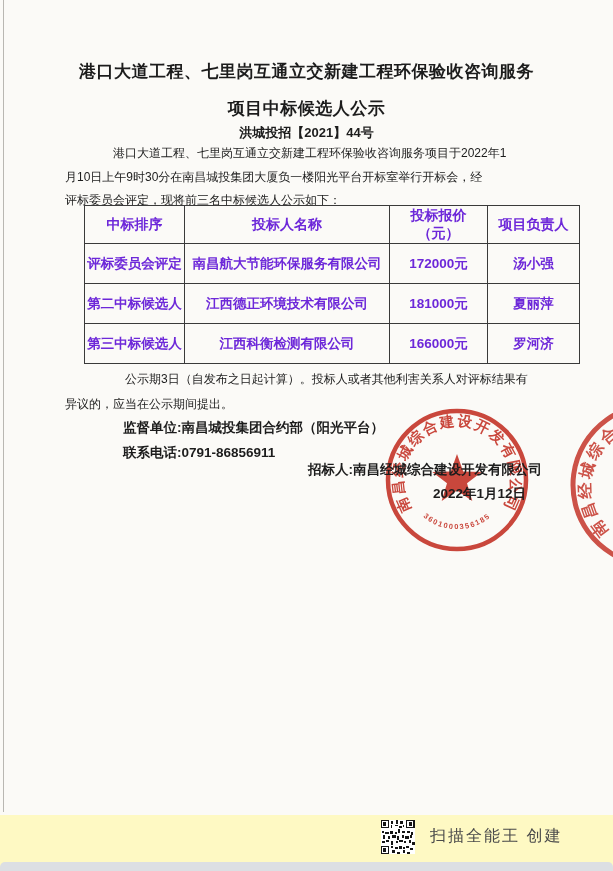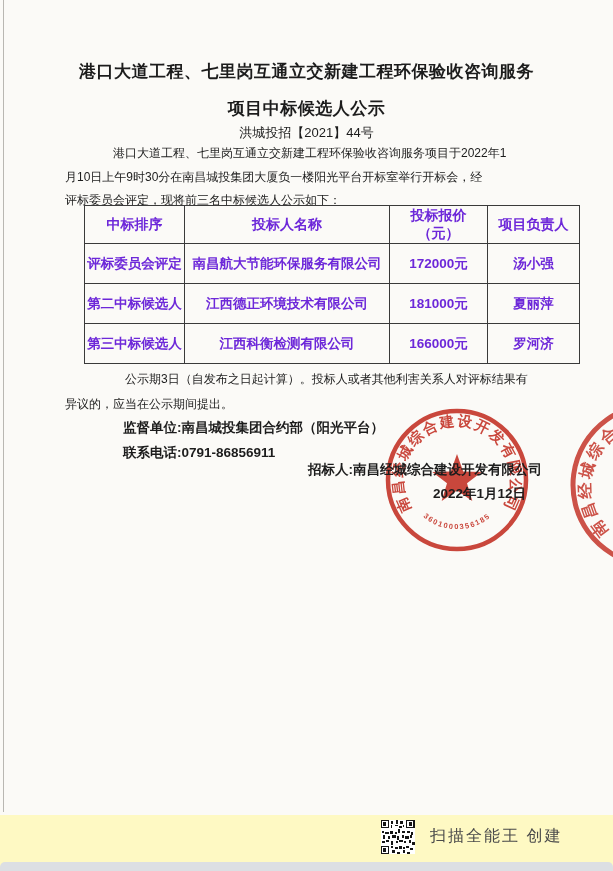--- a/index.html
+++ b/index.html
@@ -2,21 +2,21 @@
 <html><head>
 <meta charset="utf-8">
 <style>
   html,body{margin:0;padding:0;}
   body{background:#ffffff;font-family:"Liberation Sans",sans-serif;}
   .canvas{position:relative;width:613px;height:871px;background:#ffffff;overflow:hidden;}
   .scan-page{position:absolute;left:0;top:0;width:613px;height:815px;background:#fbfaf7;overflow:hidden;padding-left:8px;}
   .page-left-edge{position:absolute;left:3px;top:0;width:1px;height:812px;background:#b9b7b2;}
   .txt{position:absolute;color:#1c1c1c;}
   .title-line{left:0;width:613px;text-align:center;font-size:17px;font-weight:700;letter-spacing:0.5px;}
-  .doc-number{left:0;width:613px;text-align:center;font-size:13px;font-weight:400;}
+  .doc-number{left:0;width:613px;text-align:center;font-size:13px;font-weight:700;}
   .body-line{left:65px;width:500px;font-size:12px;font-weight:400;line-height:17px;}
   .indent-body{text-indent:48px;}
   .indent-notice{text-indent:60px;}
   table.bid-table{position:absolute;left:58px;top:205px;width:495px;border-collapse:collapse;
     table-layout:fixed;font-size:13.5px;color:#6d28d9;margin-left:26px;}
   table.bid-table th,table.bid-table td{border:1px solid #3a3a3a;text-align:center;vertical-align:middle;
     padding:0;font-weight:600;overflow:hidden;}
   table.bid-table th{height:37px;font-weight:700;font-size:14px;}
   table.bid-table td{height:39px;}
   .footer-line{font-size:13.5px;font-weight:600;}

